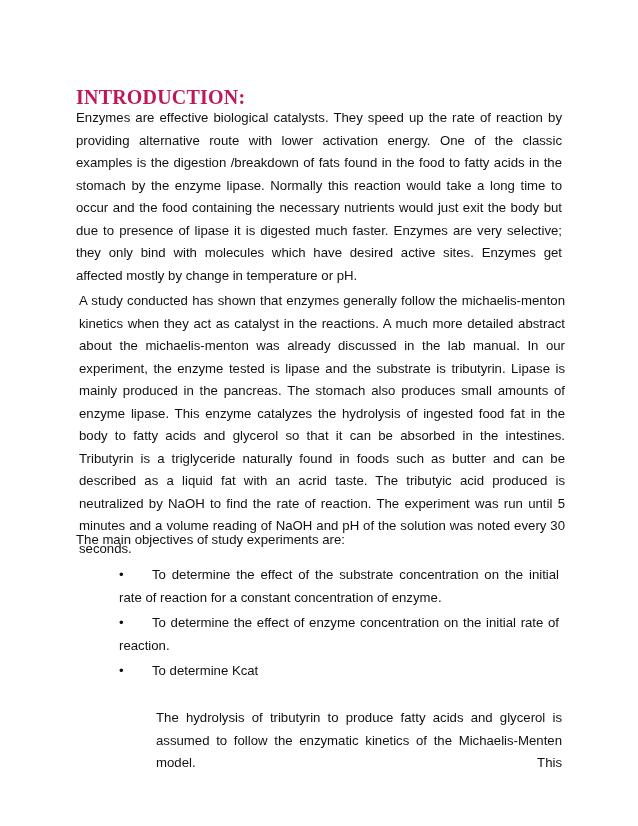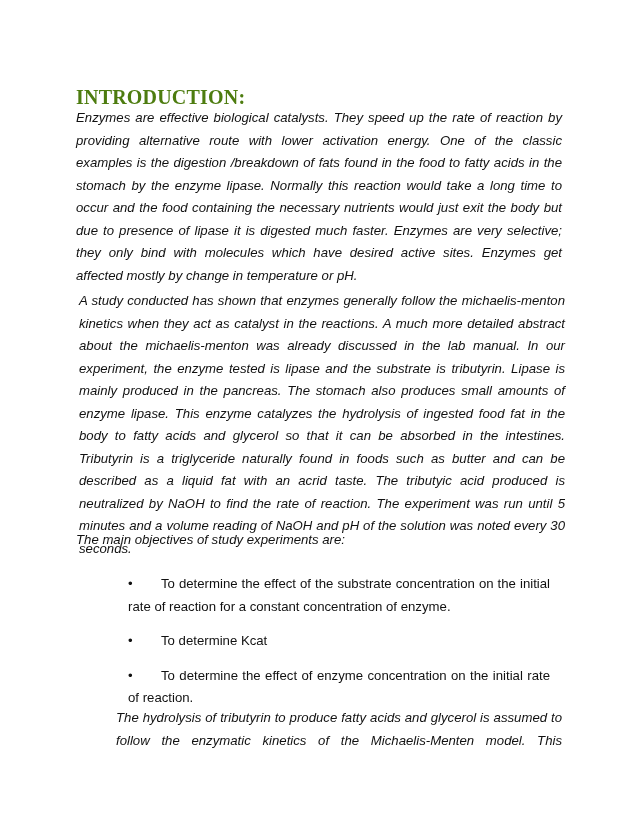--- a/index.html
+++ b/index.html
@@ -5,44 +5,44 @@
   html, body { margin: 0; padding: 0; background: #ffffff; }
   body { width: 638px; height: 826px; overflow: hidden; position: relative; }
   .page {
     position: absolute; left: 76px; top: 0; width: 486px;
     font-family: "Liberation Sans", sans-serif;
     color: #111; font-size: 13.2px; line-height: 22.5px;
   }
   .heading {
     position: absolute; left: 76px; top: 86px;
     font-family: "Liberation Serif", serif; font-weight: bold;
-    font-size: 20px; color: #4d7c0f; letter-spacing: 0.2px;
+    font-size: 20px; color: #be185d; letter-spacing: 0.2px;
   }
-  .para { text-align: justify; margin: 0; font-style: italic; }
+  .para { text-align: justify; margin: 0; }
   .p1 { position: absolute; left: 0; top: 107px; width: 486px; }
   .p2 { position: absolute; left: 3px; top: 290px; width: 486px; }
   .p3 { position: absolute; left: 0; top: 529px; width: 486px; }
   .list { position: absolute; left: 40px; top: 561px; width: 446px; }
-  .li { text-align: justify; margin: 12px; position: relative; }
+  .li { text-align: justify; margin: 3px; position: relative; }
   .li .bullet { display: inline-block; width: 33px; }
   .p4 { position: absolute; left: 40px; top: 707px; width: 446px; }
-  .p4 .last { text-align-last: justify; }
+  .p4 .last { text-align-last: justify; margin-left: 40px; }
 </style>
 </head>
 <body>
 
 <div class="heading">INTRODUCTION:</div>
 
 <div class="page">
   <p class="para p1">Enzymes are effective biological catalysts. They speed up the rate of reaction by providing alternative route with lower activation energy. One of the classic examples is the digestion /breakdown of fats found in the food to fatty acids in the stomach by the enzyme lipase. Normally this reaction would take a long time to occur and the food containing the necessary nutrients would just exit the body but due to presence of lipase it is digested much faster. Enzymes are very selective; they only bind with molecules which have desired active sites. Enzymes get affected mostly by change in temperature or pH.</p>
   <p class="para p2">A study conducted has shown that enzymes generally follow the michaelis-menton kinetics when they act as catalyst in the reactions. A much more detailed abstract about the michaelis-menton was already discussed in the lab manual. In our experiment, the enzyme tested is lipase and the substrate is tributyrin. Lipase is mainly produced in the pancreas. The stomach also produces small amounts of enzyme lipase. This enzyme catalyzes the hydrolysis of ingested food fat in the body to fatty acids and glycerol so that it can be absorbed in the intestines. Tributyrin is a triglyceride naturally found in foods such as butter and can be described as a liquid fat with an acrid taste. The tributyic acid produced is neutralized by NaOH to find the rate of reaction. The experiment was run until 5 minutes and a volume reading of NaOH and pH of the solution was noted every 30 seconds.</p>
   <p class="para p3">The main objectives of study experiments are:</p>
 
   <div class="list">
     <p class="li"><span class="bullet">•</span><span>To determine the effect of the substrate concentration on the initial rate of reaction for a constant concentration of enzyme.</span></p>
+    <p class="li"><span class="bullet">•</span><span>To determine the effect of enzyme concentration on the initial rate of reaction.</span></p>
     <p class="li"><span class="bullet">•</span><span>To determine Kcat</span></p>
-    <p class="li"><span class="bullet">•</span><span>To determine the effect of enzyme concentration on the initial rate of reaction.</span></p>
   </div>
 
   <div class="p4">
     <p class="para last">The hydrolysis of tributyrin to produce fatty acids and glycerol is assumed to follow the enzymatic kinetics of the Michaelis-Menten model. This</p>
   </div>
 </div>
 
 </body></html>

